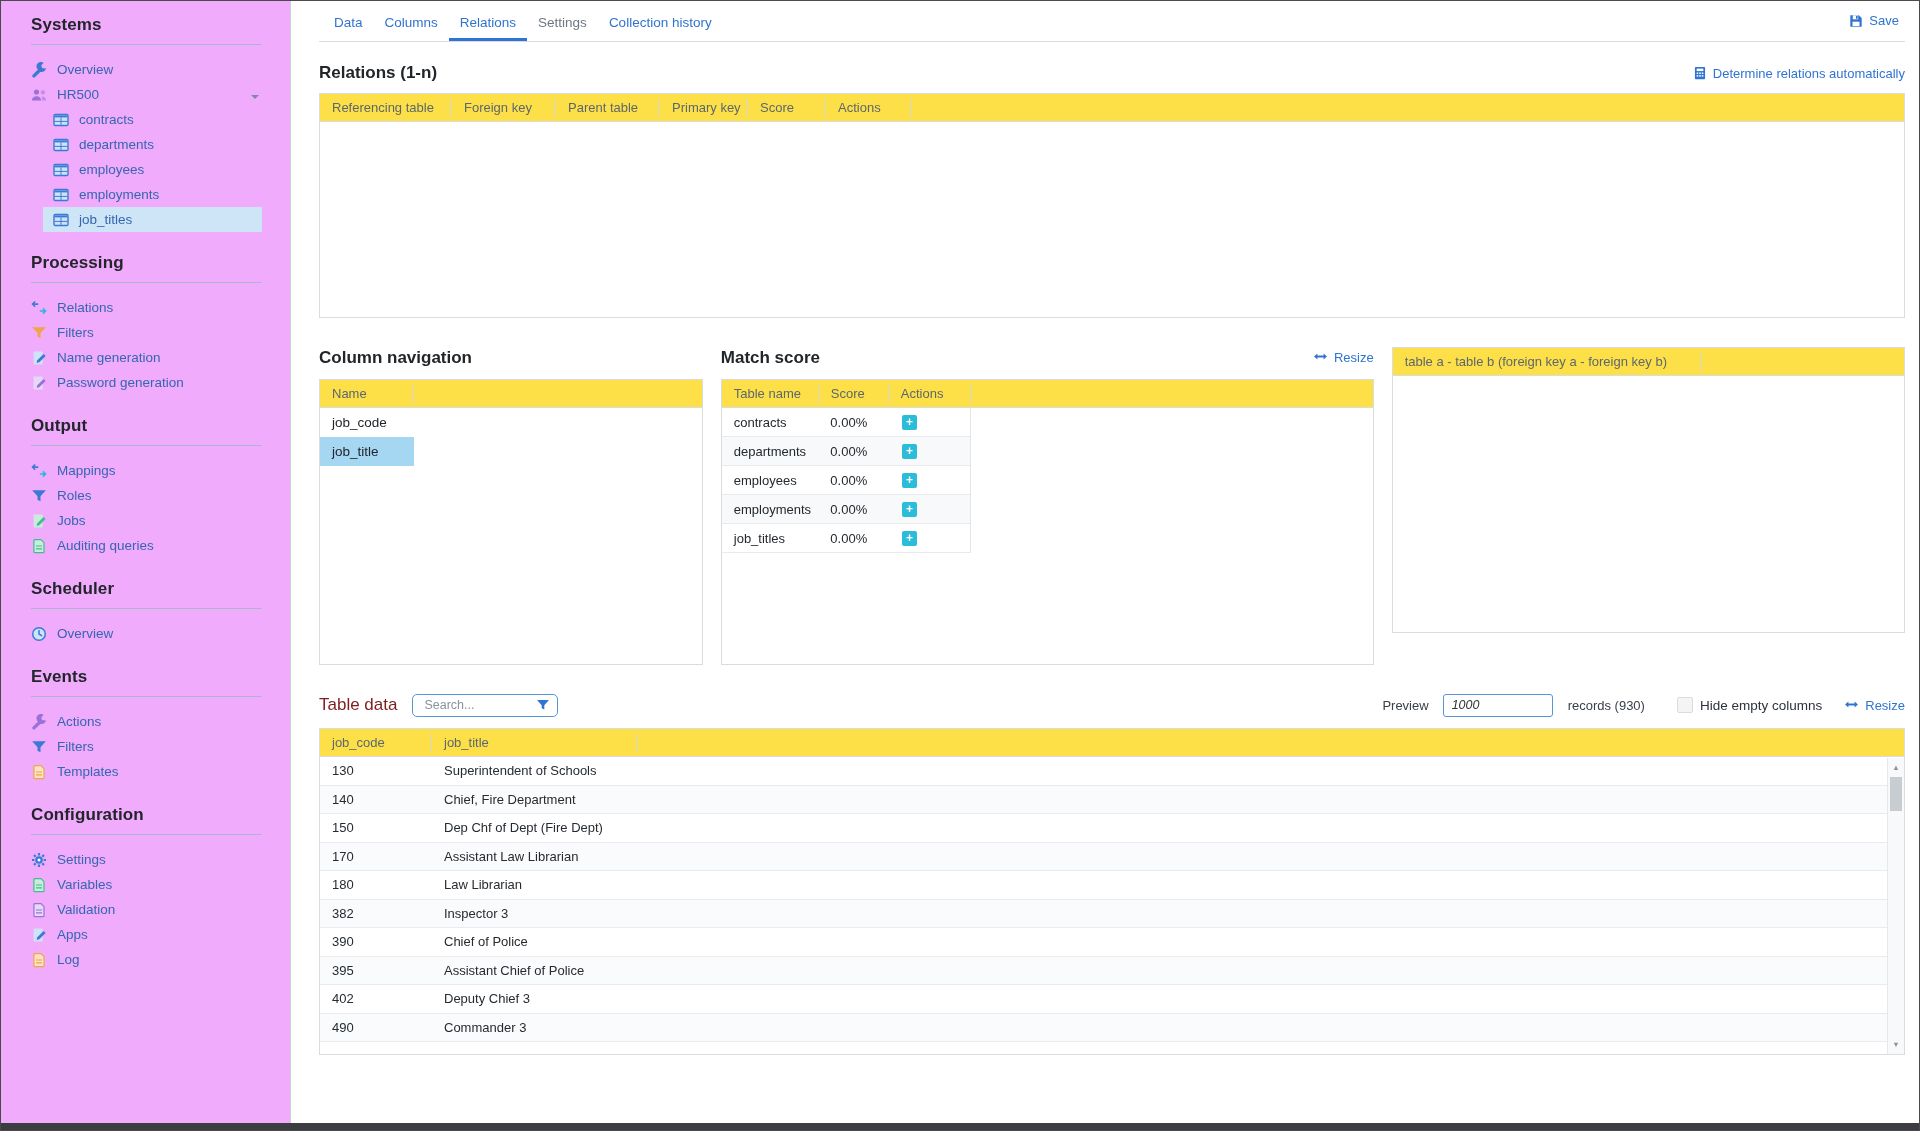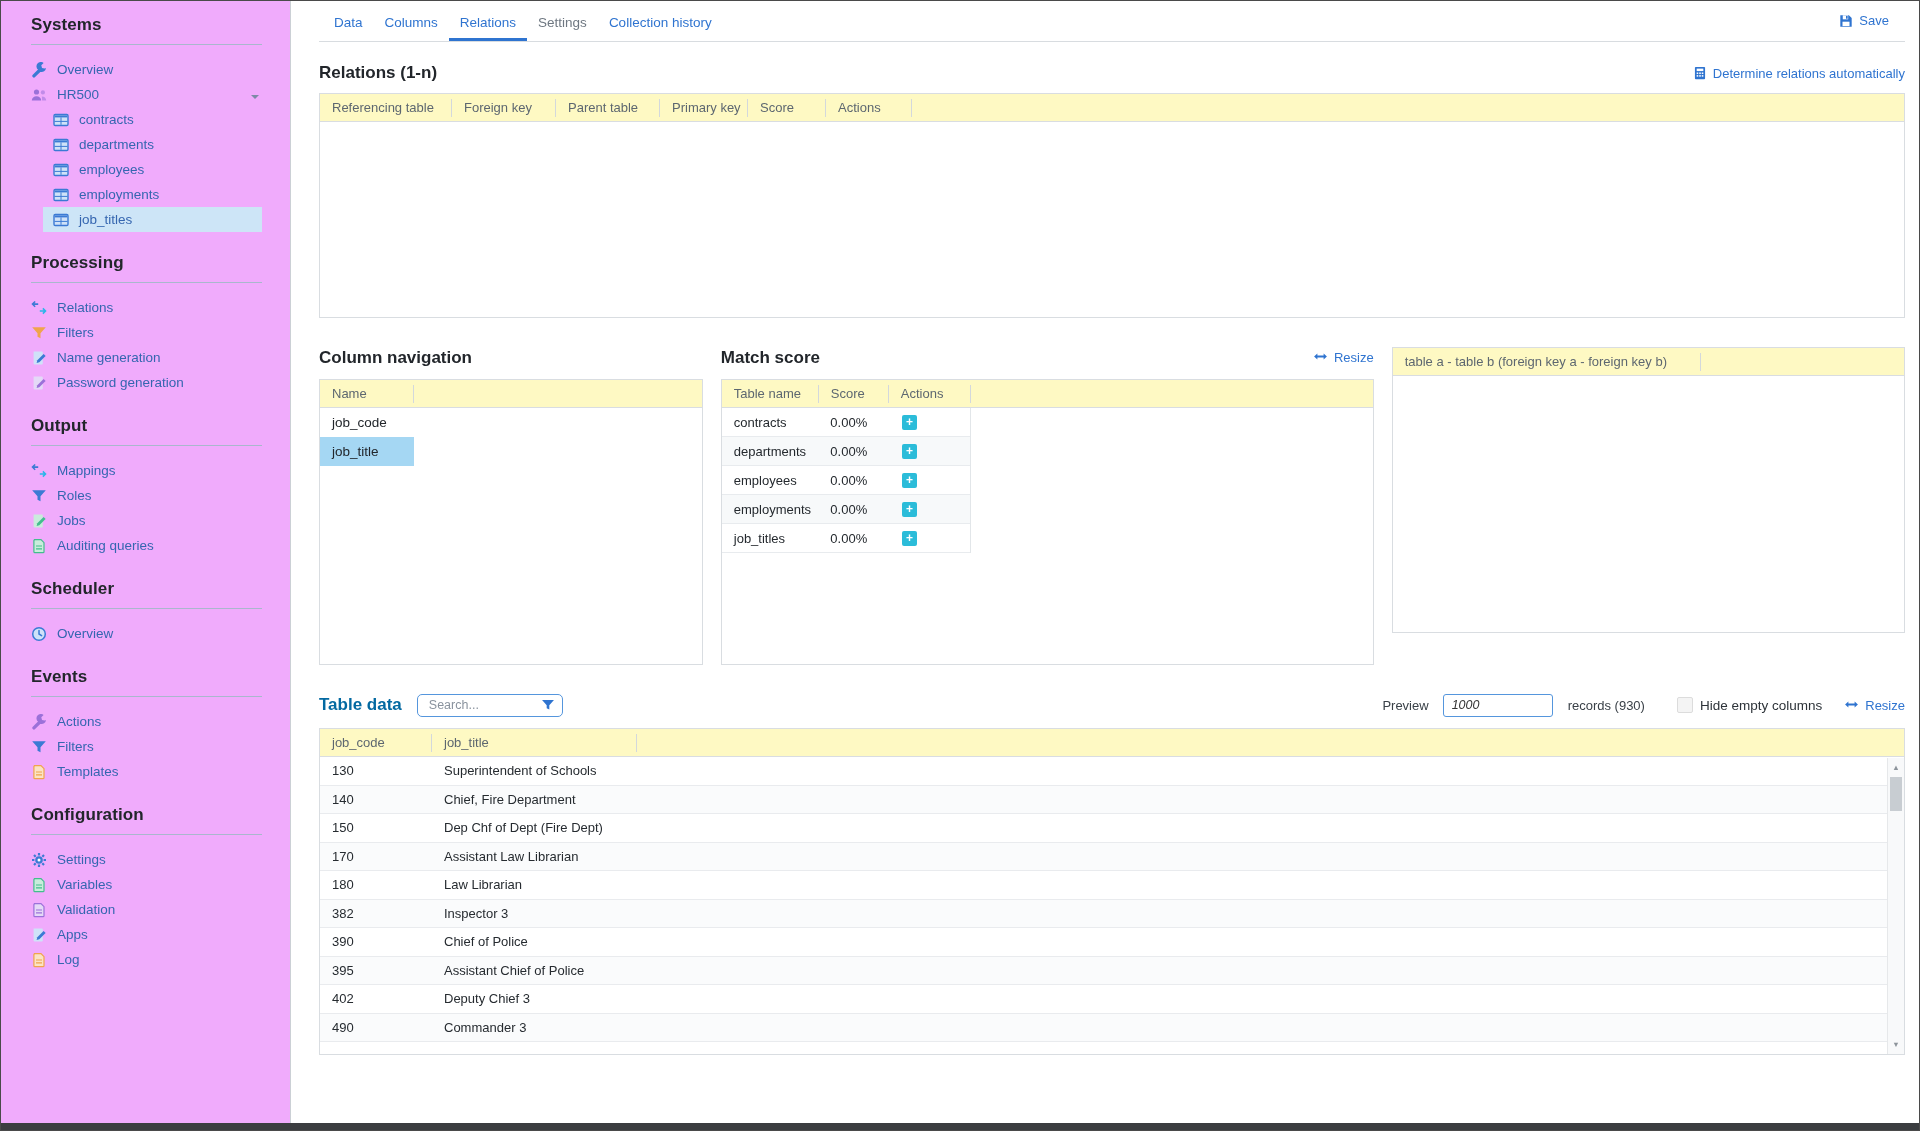--- a/index.html
+++ b/index.html
@@ -23,27 +23,27 @@
   .icon16{width:16px;height:16px;flex:0 0 16px;display:inline-block;}
   
   #main{position:absolute;left:290px;top:0;right:0;bottom:7px;box-sizing:border-box;padding:0 14px 0 28px;background:#fff;overflow:hidden;}
   
   #tabrow{position:relative;height:40px;border-bottom:1px solid #d8dce0;}
   #tabbar{display:flex;align-items:flex-end;height:100%;margin-left:4px;}
   .tab{padding:0 11px 11px 11px;font-size:13.5px;color:#2f74d0;cursor:pointer;white-space:nowrap;}
   .tab.active{border-bottom:3px solid #2f74d0;padding-bottom:8px;font-weight:400;}
   .tab.muted{color:#6e7781;}
   .linkblue{color:#2f74d0;font-size:13px;display:inline-flex;align-items:center;gap:6px;cursor:pointer;white-space:nowrap;}
-  #save{position:absolute;right:16px;top:12px;justify-content:center;}
+  #save{position:absolute;right:6px;top:12px;justify-content:center;}
   
   .sec-head-row{display:flex;align-items:center;justify-content:space-between;}
   .sec-title{font-size:17px;font-weight:700;color:#22262b;}
   #relations-section{margin-top:21px;}
   .gridbox{border:1px solid #d9dde1;box-sizing:border-box;background:#fff;}
-  .ghead{display:flex;background:#fef9c3;border-bottom:1px solid #d9dde1;height:28px;box-sizing:border-box;}
+  .ghead{display:flex;background:#fde047;border-bottom:1px solid #d9dde1;height:28px;box-sizing:border-box;}
   .ghead .gcell{display:flex;align-items:center;padding-left:12px;color:#5d6770;font-size:13px;box-sizing:border-box;
     border-right:1px solid #d3d8dc;height:18px;align-self:center;white-space:nowrap;overflow:hidden;}
   .ghead .gfill{flex:1;}
   #rel-table{margin-top:10px;}
   #rel-body{height:195px;}
   
   #panels{display:flex;margin-top:29px;}
   .panel-col .phead{display:flex;align-items:center;justify-content:space-between;height:21px;margin-bottom:11px;}
   .pbox{height:286px;box-sizing:border-box;}
   
@@ -54,21 +54,21 @@
   #ms-rows{width:249px;border-right:1px solid #e2e6e9;box-sizing:border-box;}
   .ms-row{display:flex;height:28px;align-items:center;border-bottom:1px solid #e8ebee;font-size:13px;color:#24292e;}
   .ms-row:nth-child(even){background:#f7f9fa;}
   .ms-c1{width:97px;padding-left:12px;box-sizing:border-box;}
   .ms-c2{width:70px;padding-left:12px;box-sizing:border-box;}
   .ms-c3{width:82px;padding-left:14px;box-sizing:border-box;display:flex;align-items:center;}
   .plusbtn{width:15px;height:15px;background:#2bbcd9;border-radius:2px;color:#fff;font-size:12px;font-weight:700;
     display:flex;align-items:center;justify-content:center;line-height:1;cursor:pointer;}
   
   #td-controls{display:flex;align-items:center;margin-top:28px;height:24px;}
-  #td-title{font-size:17px;font-weight:700;color:#0369a1;}
+  #td-title{font-size:17px;font-weight:400;color:#7f1d1d;}
   #td-search{margin-left:15px;width:146px;height:23px;border:1.5px solid #5596dd;border-radius:5px;box-sizing:border-box;
     display:flex;align-items:center;padding:0 7px 0 9px;gap:6px;}
   #td-search input{border:0;outline:0;flex:1;font-size:12.5px;color:#444;font-family:"Liberation Sans",sans-serif;width:90px;background:transparent;}
   #td-search input::placeholder{color:#8a939e;}
   #td-right{margin-left:auto;display:flex;align-items:center;}
   .ctl-label{font-size:13px;color:#3a4148;white-space:nowrap;}
   #preview-input{margin-left:14px;width:110px;height:23px;border:1.5px solid #5596dd;border-radius:3px;box-sizing:border-box;
     font-size:12.5px;color:#333;padding:0 8px;outline:0;font-family:"Liberation Sans",sans-serif;font-style:italic;}
   #records-label{margin-left:15px;}
   #hide-empty-box{margin-left:32px;width:16px;height:16px;background:#f4f4f4;border:1px solid #dcdcdc;border-radius:2px;box-sizing:border-box;cursor:pointer;}

